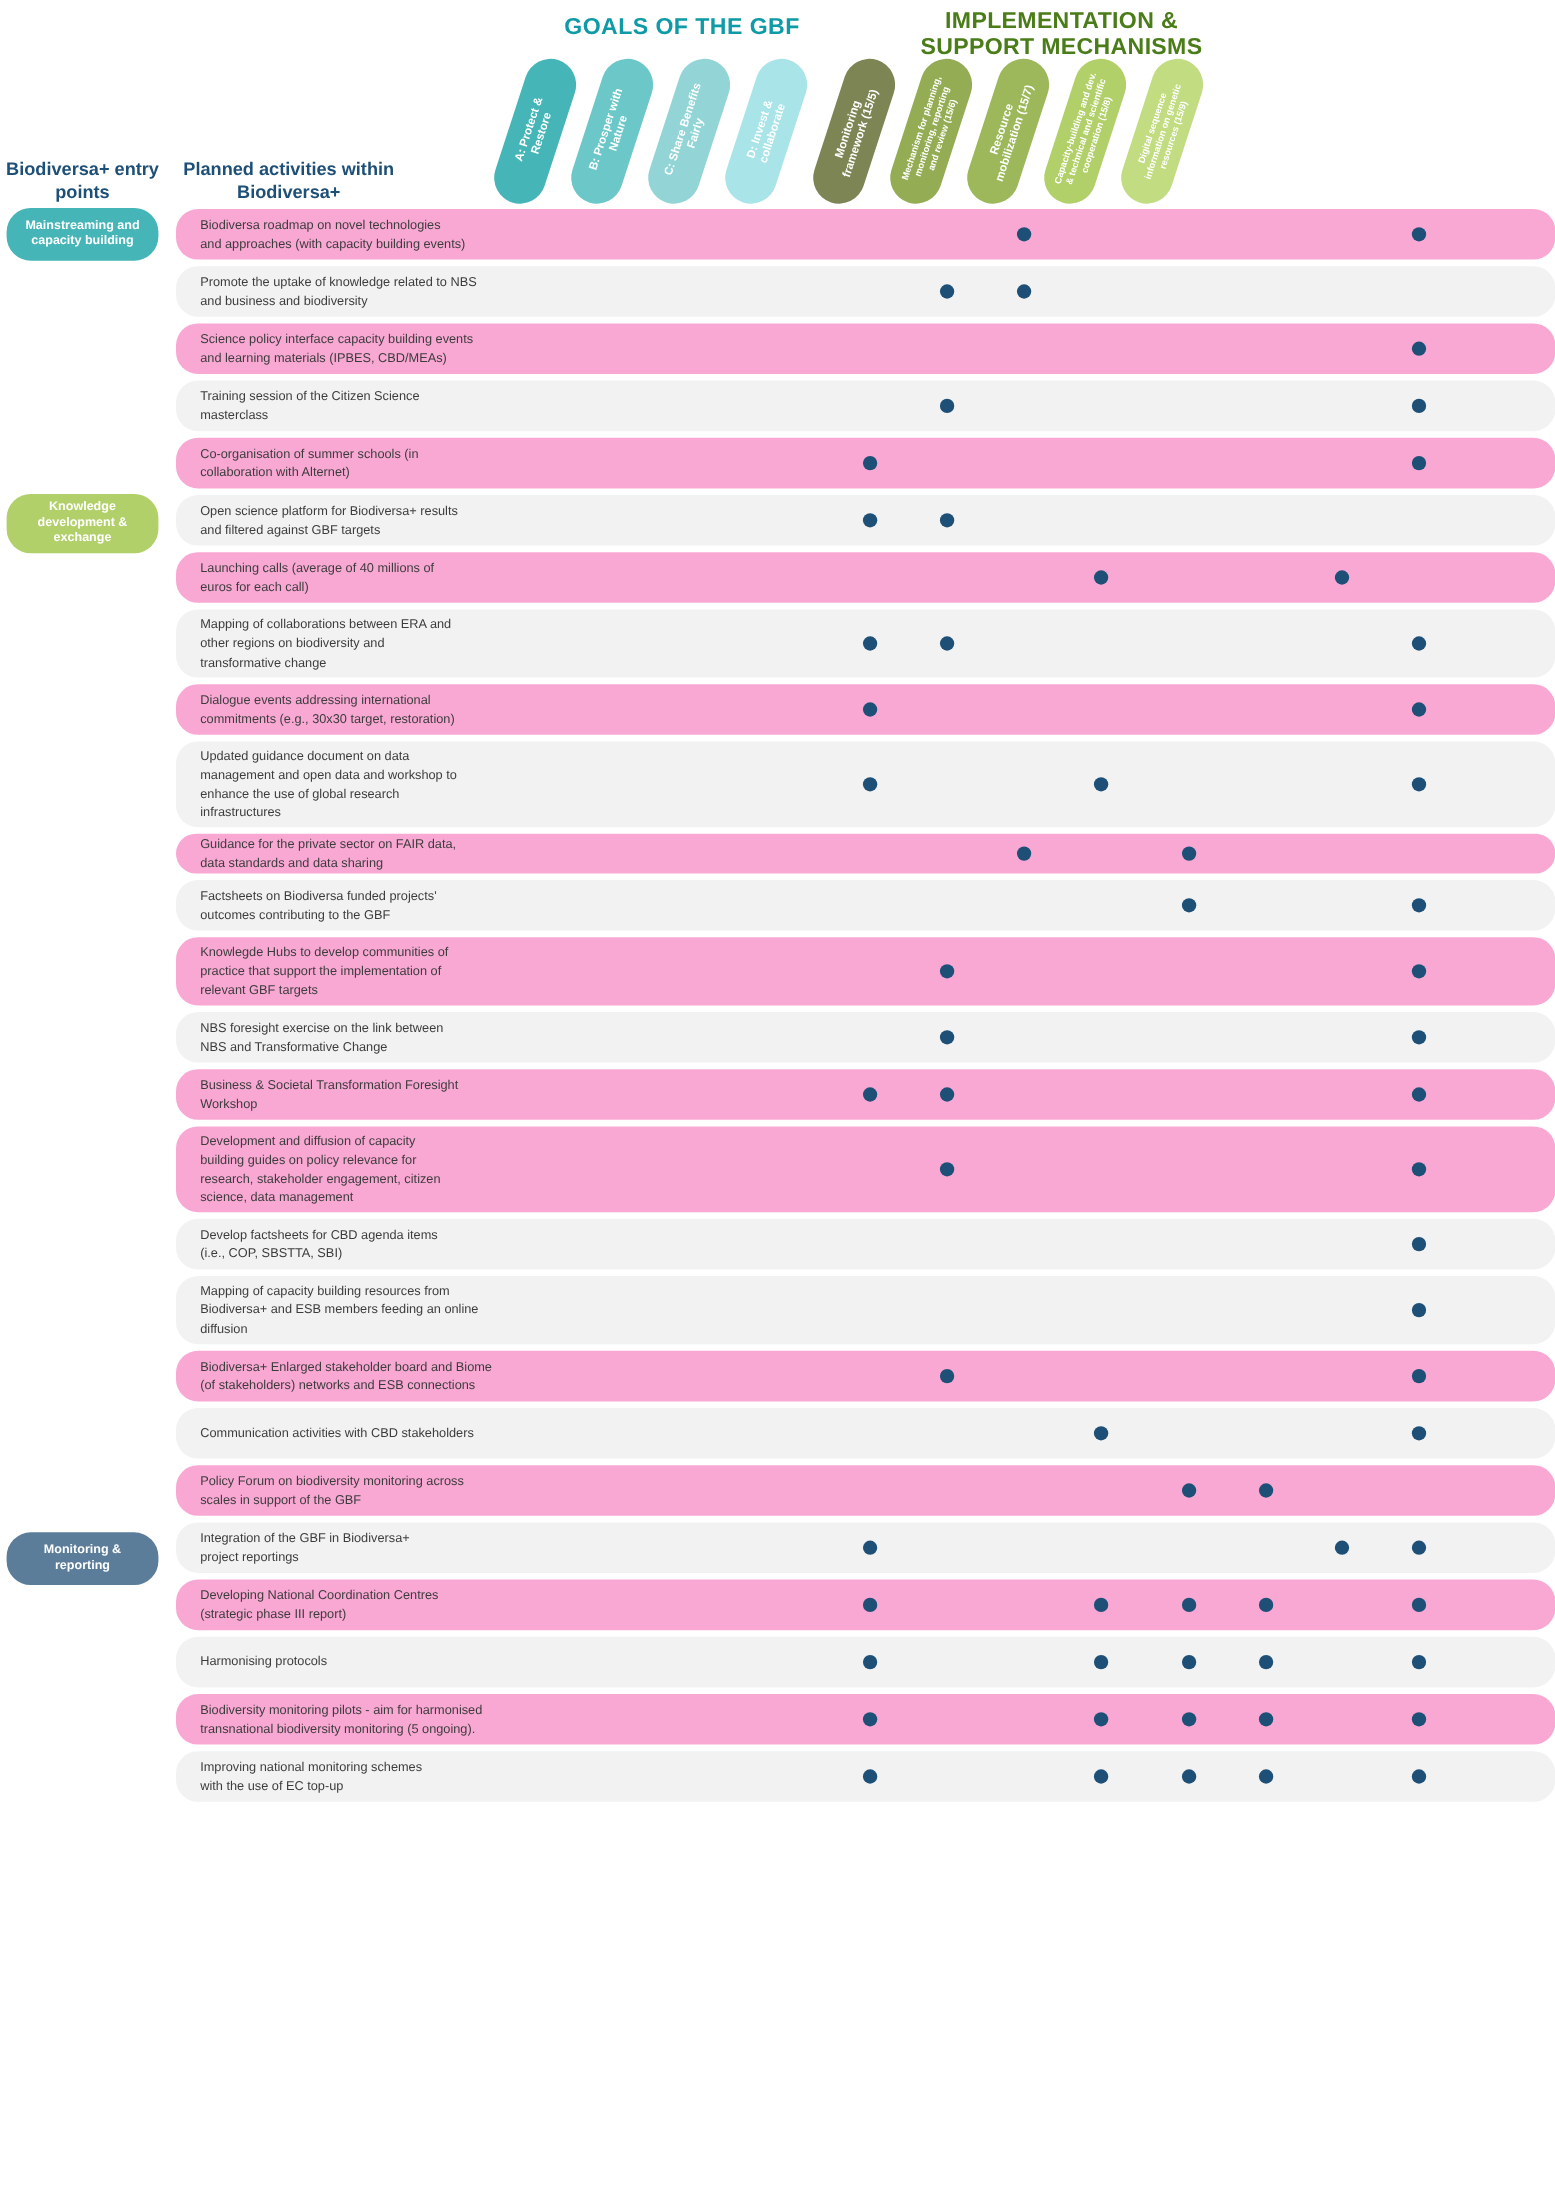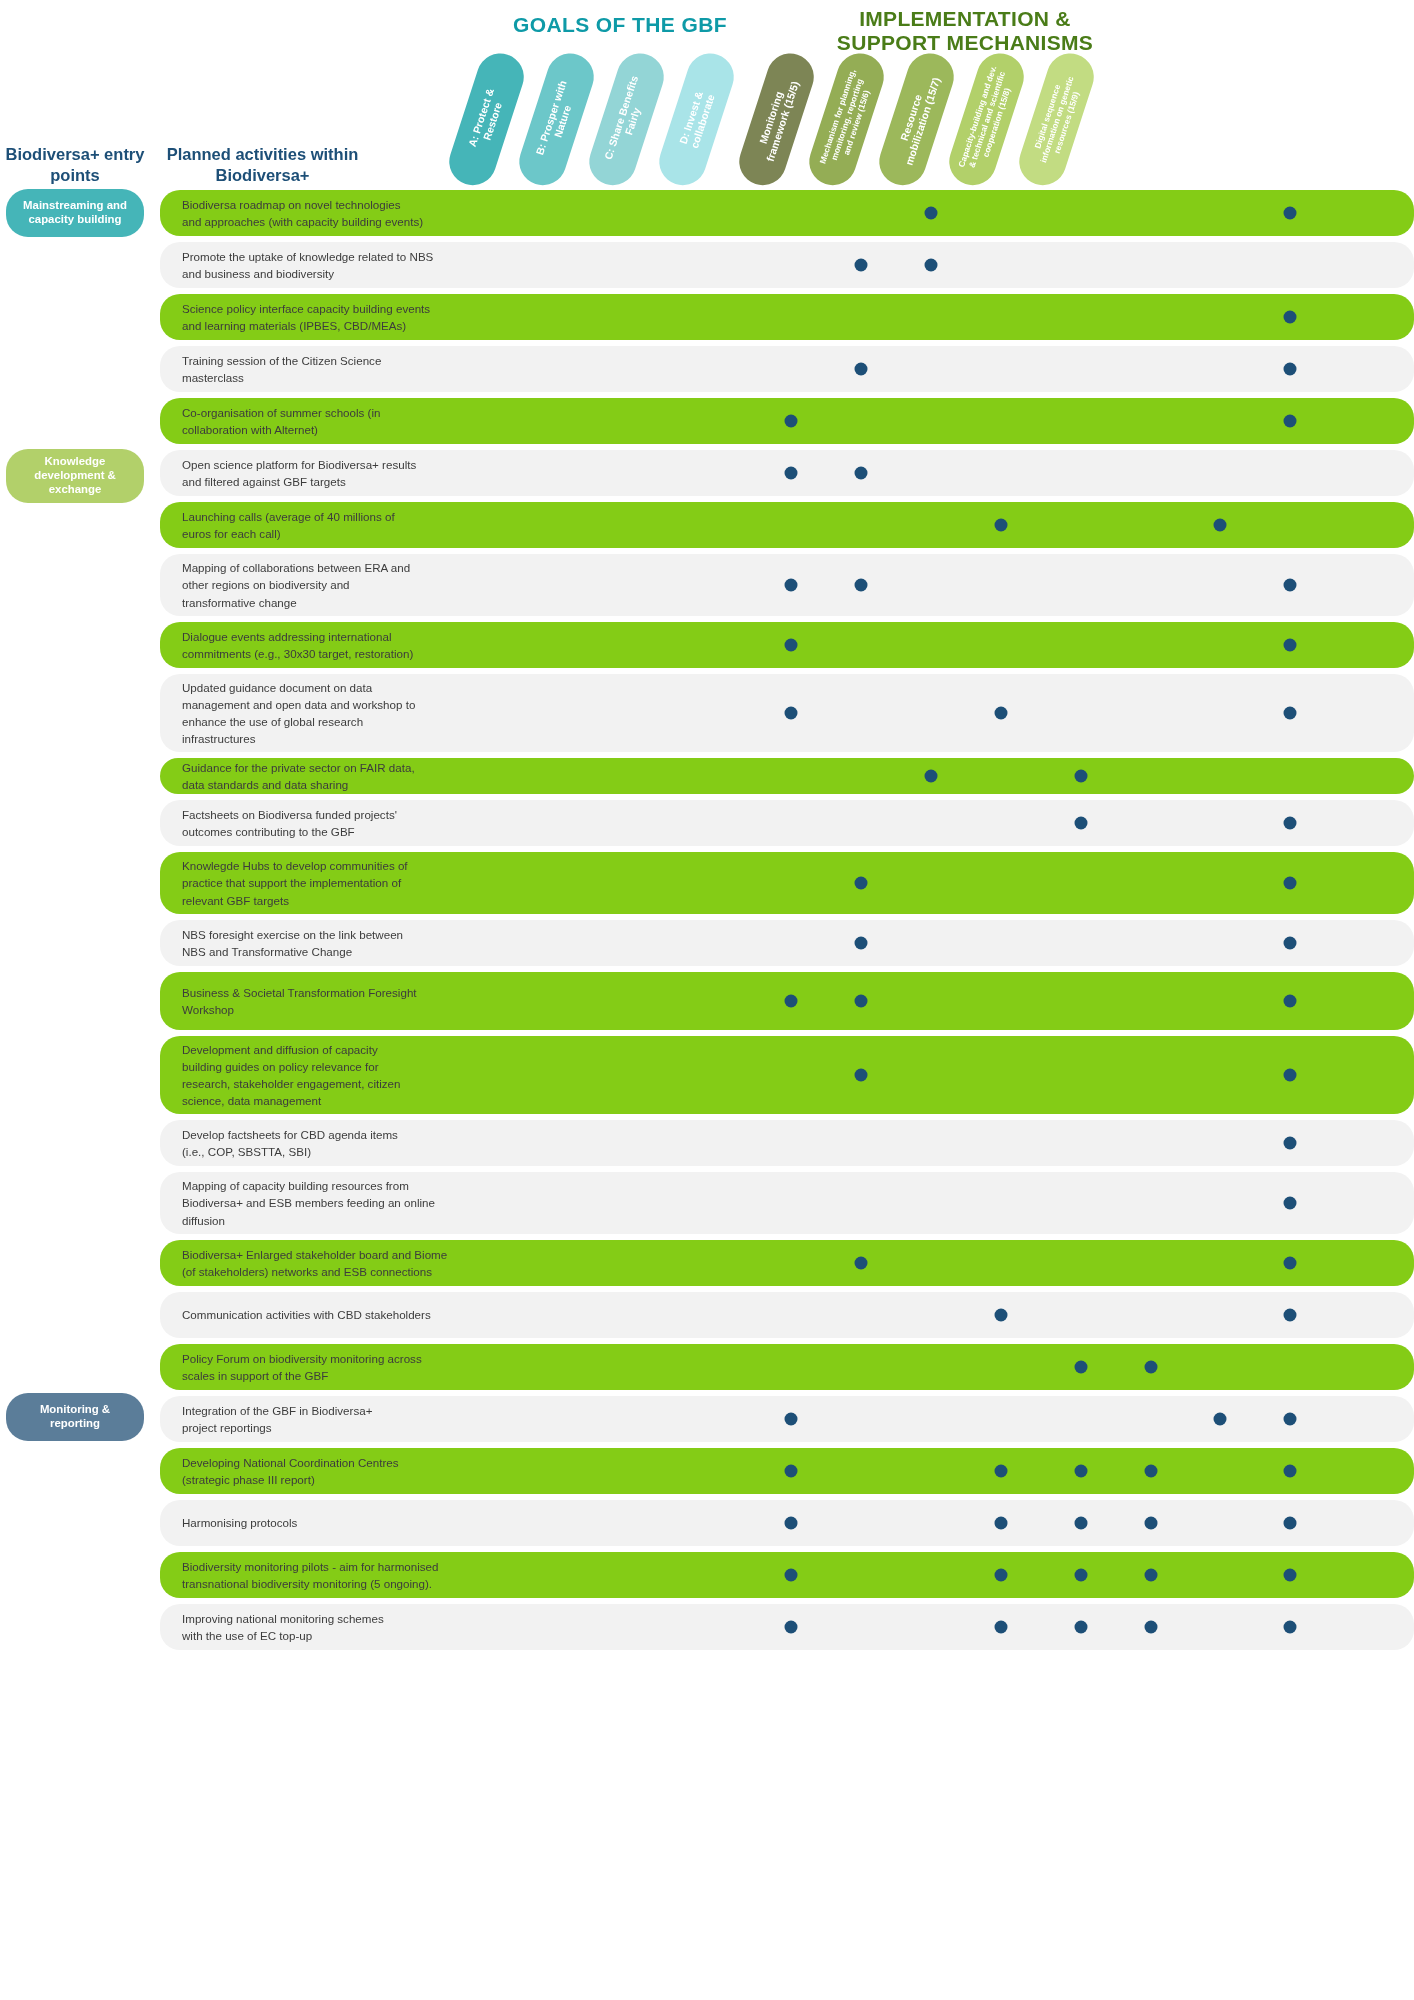--- a/index.html
+++ b/index.html
@@ -96,21 +96,21 @@
     top: 190px;
     width: 1254px;
   }
   .row {
     position: relative;
     border-radius: 20px;
     margin-bottom: 6px;
     display: flex;
     align-items: center;
   }
-  .row.alt0 { background: #84cc16; }
+  .row.alt0 { background: #f9a8d4; }
   .row.alt1 { background: #f2f2f2; }
   .row-label {
     width: 310px;
     padding: 6px 10px 6px 22px;
     font-size: 11.6px;
     line-height: 1.48;
     color: #3c3c3c;
     white-space: pre-line;
   }
   .dots {
@@ -304,21 +304,21 @@
       </div>
     </div>
     <div class="row alt1" style="height: 46px;">
       <div class="row-label">NBS foresight exercise on the link between
 NBS and Transformative Change</div>
       <div class="dots">
         <div class="dot" style="background: rgb(29, 79, 119); left: 391px;"></div>
         <div class="dot" style="background: rgb(29, 79, 119); left: 820px;"></div>
       </div>
     </div>
-    <div class="row alt0" style="height: 58px;">
+    <div class="row alt0" style="height: 46px;">
       <div class="row-label">Business &amp; Societal Transformation Foresight
 Workshop</div>
       <div class="dots">
         <div class="dot" style="background: rgb(29, 79, 119); left: 321px;"></div>
         <div class="dot" style="background: rgb(29, 79, 119); left: 391px;"></div>
         <div class="dot" style="background: rgb(29, 79, 119); left: 820px;"></div>
       </div>
     </div>
     <div class="row alt0" style="height: 78px;">
       <div class="row-label">Development and diffusion of capacity

